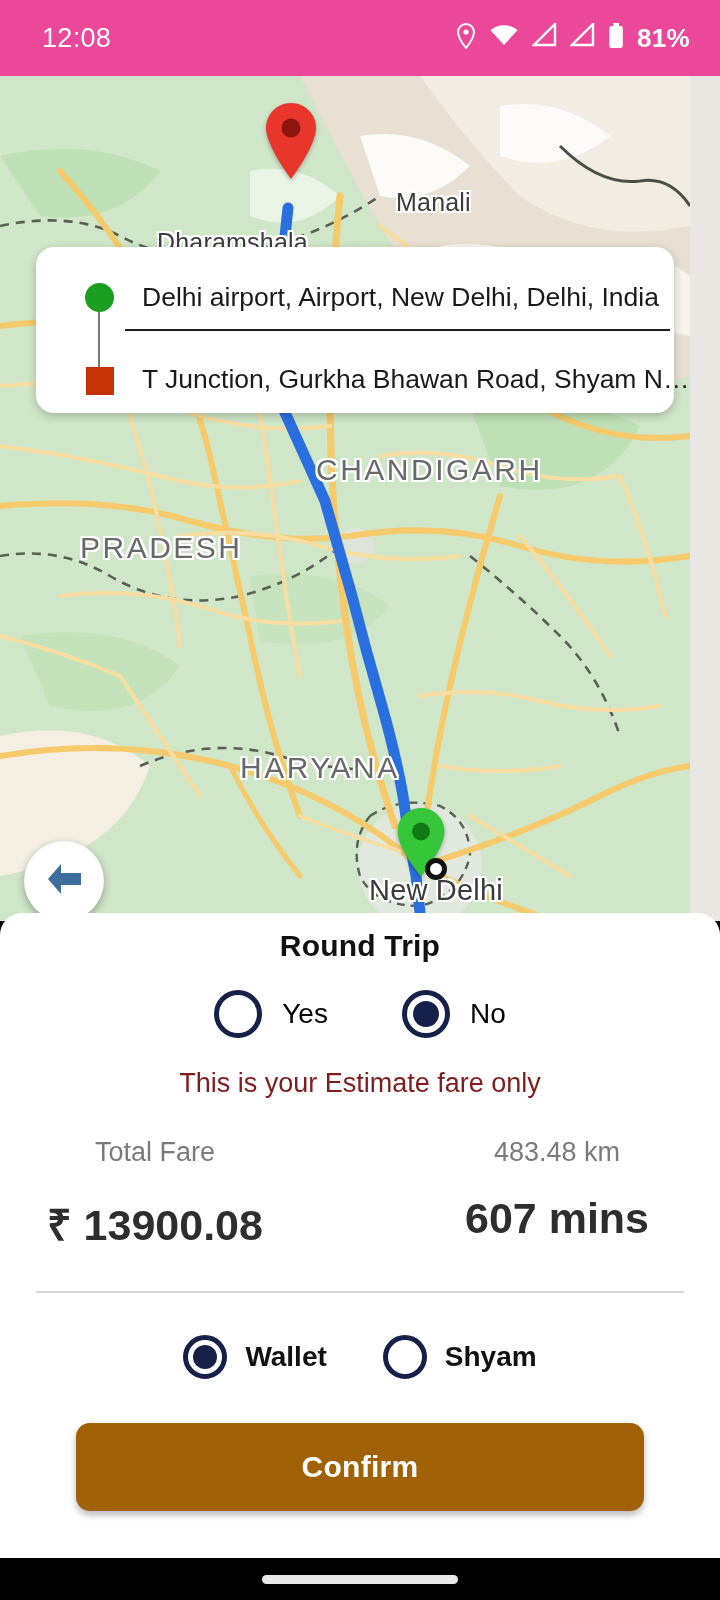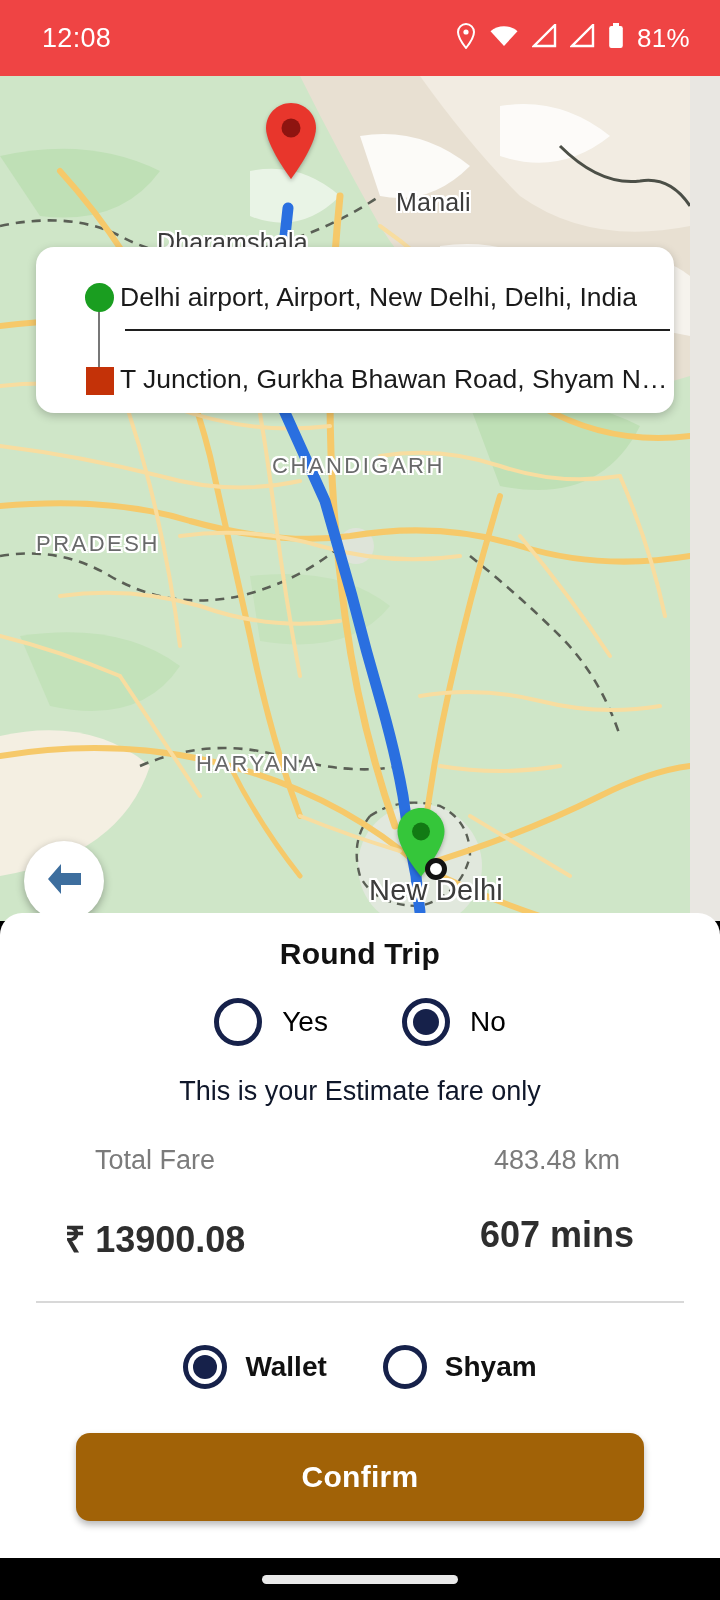--- a/index.html
+++ b/index.html
@@ -6,26 +6,26 @@
   html,body { width:720px; height:1600px; background:#000; }
   body {
     font-family:"Liberation Sans", sans-serif;
     -webkit-font-smoothing:antialiased;
     position:relative; overflow:hidden;
   }
 
   
   .status-bar{
     position:absolute; top:0; left:0; width:720px; height:76px;
-    background:#ef4444; color:#fff;
+    background:#ec4899; color:#fff;
     display:flex; align-items:center; justify-content:space-between;
     padding:0 30px 0 42px;
   }
   .status-time{ font-size:27px; letter-spacing:.3px; }
-  .status-icons{ display:flex; align-items:center; gap:13px; }
+  .status-icons{ display:flex; align-items:flex-start; gap:13px;font-weight:bold; }
   .ic{ display:block; }
 
   
   .map-wrap{
     position:absolute; top:76px; left:0; width:720px; height:845px;
     background:#e8e6e1; overflow:hidden;
   }
   .map{
     position:absolute; top:0; left:0; width:690px; height:845px;
     background:#f0abfc; overflow:hidden;
@@ -36,21 +36,21 @@
   }
   .map svg{ position:absolute; top:0; left:0; }
 
   .map-label{
     position:absolute; color:#5d5d5d;
     text-shadow:
       -2px -2px 0 #fff, 2px -2px 0 #fff, -2px 2px 0 #fff, 2px 2px 0 #fff,
       0 -2px 0 #fff, 0 2px 0 #fff, -2px 0 0 #fff, 2px 0 0 #fff;
     white-space:nowrap; pointer-events:none;
   }
-  .lbl-state{ font-size:22px; letter-spacing:2.5px; color:#68696a; }
+  .lbl-state{ font-size:30px; letter-spacing:2.5px; color:#68696a;margin-left:44px; }
   .lbl-city{ font-size:25px; color:#3c3c3c; letter-spacing:.2px; }
   .lbl-city-lg{ font-size:29px; color:#3c3c3c; letter-spacing:.2px; }
 
   
   .pin{ position:absolute; }
   .pin svg{ display:block; filter:drop-shadow(0 2px 2px rgba(0,0,0,.28)); }
   .gps-dot{
     position:absolute; width:22px; height:22px; border-radius:50%;
     background:#fff; border:5px solid #111;
   }
@@ -69,42 +69,42 @@
     position:absolute; left:16px; top:14px; width:2px; height:90px; background:#777;
   }
   .dot-green{
     position:absolute; left:3px; top:0; width:29px; height:29px;
     border-radius:50%; background:#1a9e20;
   }
   .sq-red{
     position:absolute; left:4px; top:84px; width:28px; height:28px; background:#c43208;
   }
   .route-text{
-    position:absolute; left:84px; font-size:26.5px; color:#1a1a1a;
+    position:absolute; left:106px; font-size:26.5px; color:#1a1a1a;
     white-space:nowrap; overflow:hidden; text-overflow:ellipsis; width:548px;
   }
   .route-text.from{ top:35px; }
   .route-text.to{ top:117px; }
   .route-divider{
     position:absolute; left:89px; top:82px; width:545px; height:2px; background:#1f1f1f;
   }
 
   
   .back-fab{
     position:absolute; left:24px; top:765px; width:80px; height:80px;
     background:#fff; border-radius:50%;
     box-shadow:0 3px 8px rgba(0,0,0,.3);
     display:flex; align-items:center; justify-content:center;
   }
 
   
   .sheet{
     position:absolute; left:0; top:913px; width:720px; height:645px;
     background:#fff; border-radius:22px 22px 0 0;
-    padding-top:16px;
+    padding-top:8px;
   }
   .sheet-title{
     text-align:center; font-size:30px; font-weight:bold; color:#111;
     letter-spacing:.2px; margin-top:8px;
   }
 
   .radio-row{
     display:flex; align-items:center; justify-content:center;
     margin-top:27px; gap:0;
   }
@@ -116,31 +116,31 @@
   }
   .radio.lg{ width:48px; height:48px; }
   .radio.sm{ width:44px; height:44px; border-width:5px; }
   .radio .inner{ border-radius:50%; background:#16214a; }
   .radio.lg .inner{ width:26px; height:26px; }
   .radio.sm .inner{ width:24px; height:24px; }
   .radio-label{ font-size:28px; color:#000000; margin-left:20px; }
   .radio-gap{ width:74px; }
 
   .estimate-note{
-    text-align:center; font-size:27px; color:#0f172a; margin-top:30px;
+    text-align:center; font-size:27px; color:#7f1d1d; margin-top:30px;
   }
 
   .fare-grid{
     display:flex; margin-top:38px; padding:0 0 0 0;
   }
   .fare-col{ width:50%; text-align:center; }
   .fare-col.left{ padding-right:50px; }
   .fare-col.right{ padding-left:34px; }
   .fare-label{ font-size:27px; color:#7b7b7b;text-align:center; }
-  .fare-value{ font-size:36px; font-weight:bold; color:#2e2e2e; margin-top:38px; }
+  .fare-value{ font-size:43px; font-weight:bold; color:#2e2e2e; margin-top:26px; }
 
   .divider{
     width:648px; height:2px; background:#d8d8d8; margin:38px auto 0 auto;
   }
 
   .pay-title{ text-align:center; font-size:27px; color:#1d1d1d; margin-top:27px; }
 
   .pay-row{
     display:flex; align-items:center; justify-content:center; margin-top:42px;
   }

